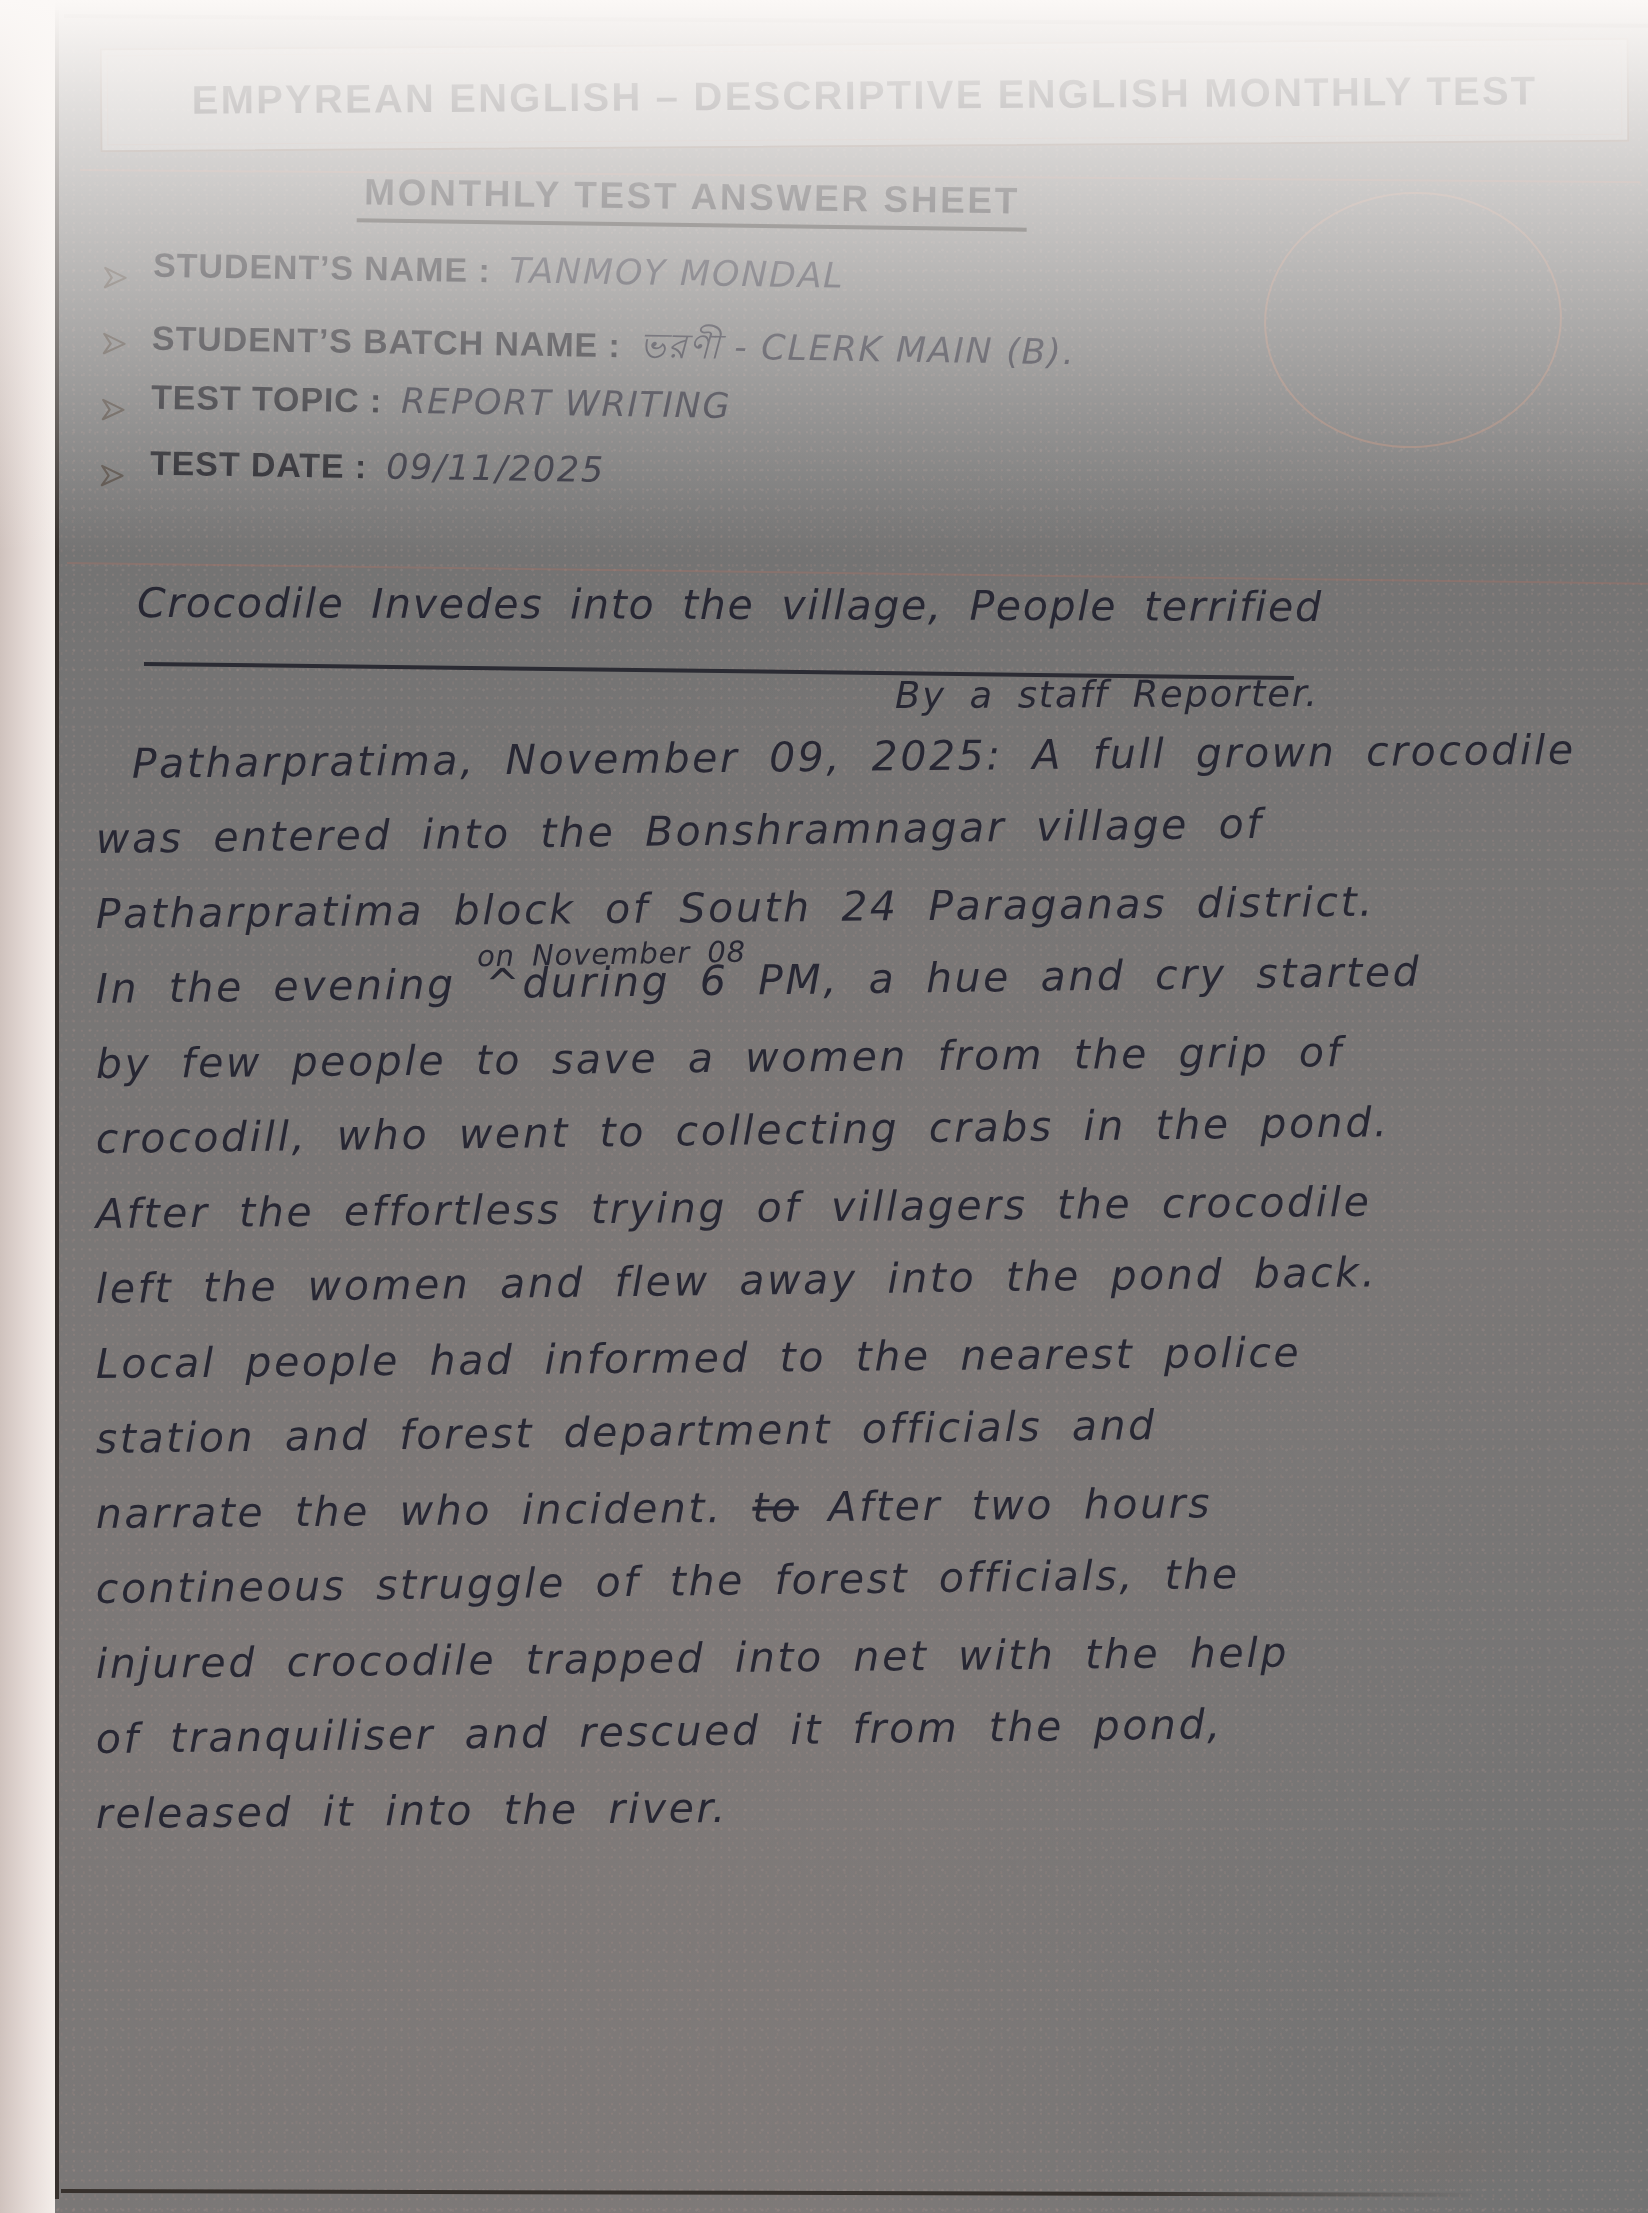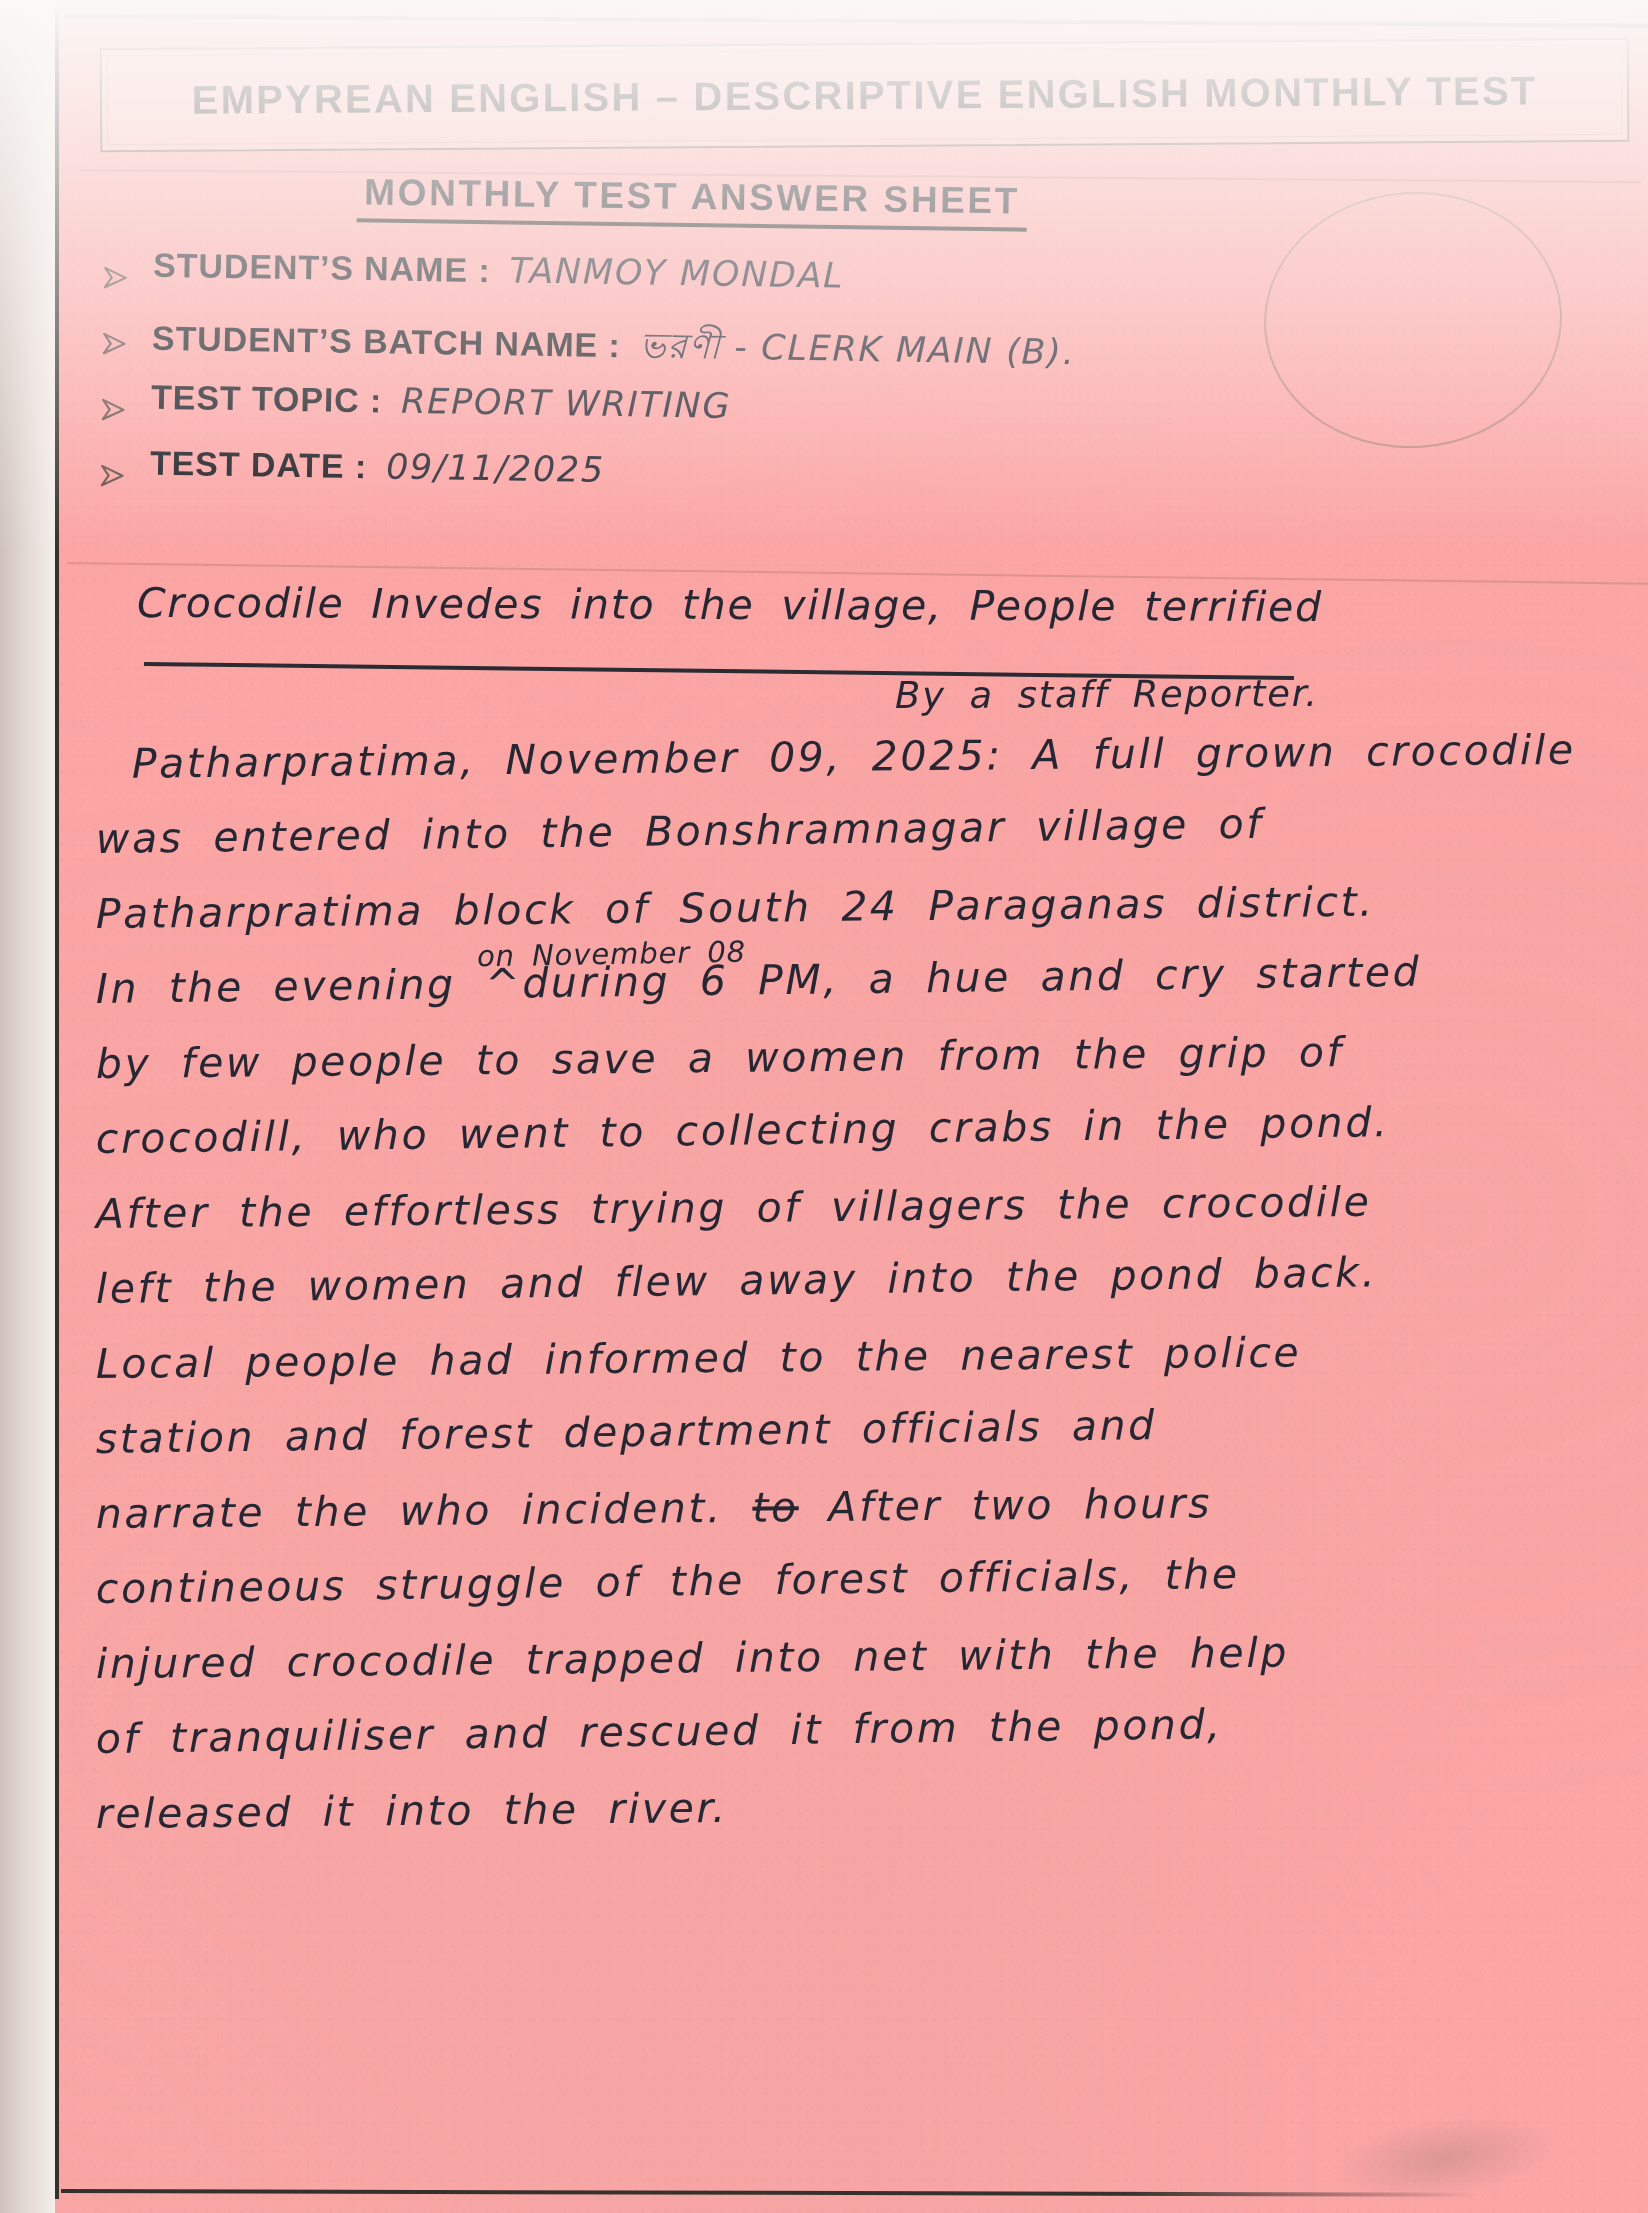--- a/index.html
+++ b/index.html
@@ -1,19 +1,19 @@
 <!DOCTYPE html>
 <html style="font-size:14px"><head>
 <meta charset="utf-8">
 <style>
   html,body{margin:0;padding:0;background:#e9deda;}
   .page{
     position:relative;
     width:1649px;height:2214px;
-    background:#fca5a5;
+    background:#737373;
     overflow:hidden;
     font-family:"Liberation Sans",sans-serif;
   }
   
   .page::before{
     content:"";position:absolute;inset:0;pointer-events:none;
     background-image:
       radial-gradient(rgba(205,160,150,.35) 0.9px, transparent 1.2px),
       radial-gradient(rgba(190,150,140,.28) 0.9px, transparent 1.2px),
       radial-gradient(rgba(220,185,175,.30) 0.9px, transparent 1.4px),

